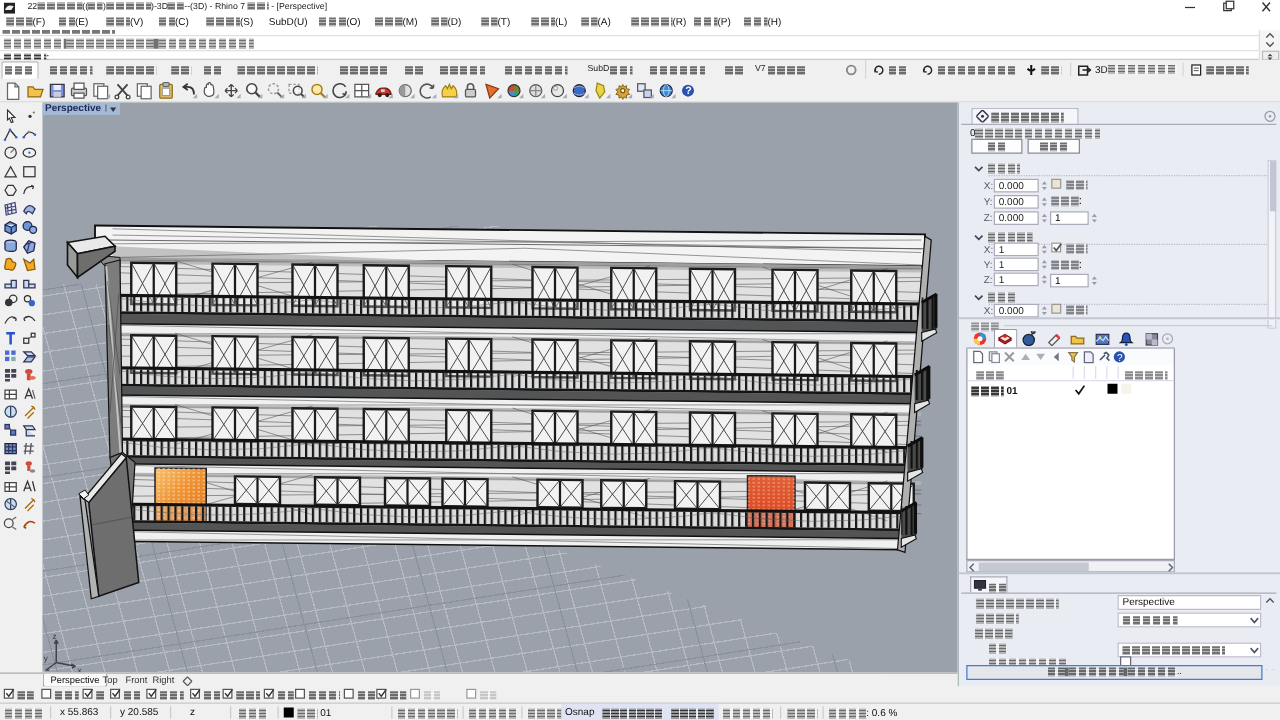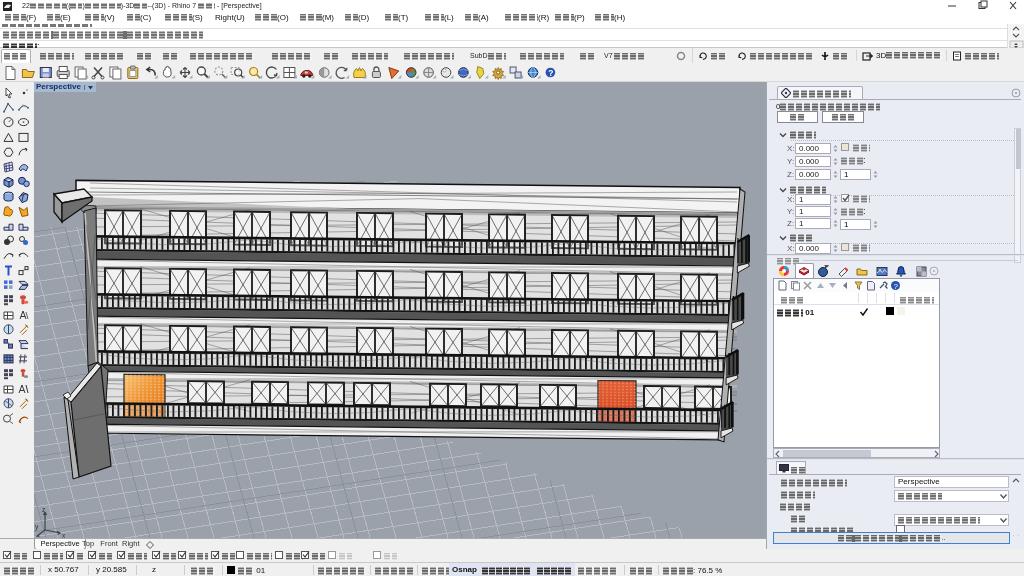--- a/index.html
+++ b/index.html
@@ -20,21 +20,21 @@
         <rect x="41" y="1" width="6" height="6" fill="#fff" stroke="#333" stroke-width="1"></rect>
         <path d="M70 2 L76 9 M76 2 L70 9" stroke="#333" stroke-width="1.1"></path>
       </svg>
 </div>
 <div class="abs" style="left:0;top:12px;width:1024px;height:12px;background:#fff">
 <div class="abs t" style="left:5px;top:2px;font-size:8px"><span style="display:inline-block;width:21px;height:7px;vertical-align:middle;background:repeating-linear-gradient(0deg,rgba(255,255,255,0.5) 0 1px,transparent 1px 2.4px),repeating-linear-gradient(90deg,rgba(25,25,25,0.62) 0 6px,transparent 6px 8px)"></span>(F)</div>
 <div class="abs t" style="left:47px;top:2px;font-size:8px"><span style="display:inline-block;width:13px;height:7px;vertical-align:middle;background:repeating-linear-gradient(0deg,rgba(255,255,255,0.5) 0 1px,transparent 1px 2.4px),repeating-linear-gradient(90deg,rgba(25,25,25,0.62) 0 6px,transparent 6px 8px)"></span>(E)</div>
 <div class="abs t" style="left:85px;top:2px;font-size:8px"><span style="display:inline-block;width:19px;height:7px;vertical-align:middle;background:repeating-linear-gradient(0deg,rgba(255,255,255,0.5) 0 1px,transparent 1px 2.4px),repeating-linear-gradient(90deg,rgba(25,25,25,0.62) 0 6px,transparent 6px 8px)"></span>(V)</div>
 <div class="abs t" style="left:127px;top:2px;font-size:8px"><span style="display:inline-block;width:13px;height:7px;vertical-align:middle;background:repeating-linear-gradient(0deg,rgba(255,255,255,0.5) 0 1px,transparent 1px 2.4px),repeating-linear-gradient(90deg,rgba(25,25,25,0.62) 0 6px,transparent 6px 8px)"></span>(C)</div>
 <div class="abs t" style="left:165px;top:2px;font-size:8px"><span style="display:inline-block;width:27px;height:7px;vertical-align:middle;background:repeating-linear-gradient(0deg,rgba(255,255,255,0.5) 0 1px,transparent 1px 2.4px),repeating-linear-gradient(90deg,rgba(25,25,25,0.62) 0 6px,transparent 6px 8px)"></span>(S)</div>
-<div class="abs t" style="left:215px;top:2px;font-size:8px">Right(U)</div>
+<div class="abs t" style="left:215px;top:2px;font-size:8px">SubD(U)</div>
 <div class="abs t" style="left:255px;top:2px;font-size:8px"><span style="display:inline-block;width:22px;height:7px;vertical-align:middle;background:repeating-linear-gradient(0deg,rgba(255,255,255,0.5) 0 1px,transparent 1px 2.4px),repeating-linear-gradient(90deg,rgba(25,25,25,0.62) 0 6px,transparent 6px 8px)"></span>(O)</div>
 <div class="abs t" style="left:300px;top:2px;font-size:8px"><span style="display:inline-block;width:22px;height:7px;vertical-align:middle;background:repeating-linear-gradient(0deg,rgba(255,255,255,0.5) 0 1px,transparent 1px 2.4px),repeating-linear-gradient(90deg,rgba(25,25,25,0.62) 0 6px,transparent 6px 8px)"></span>(M)</div>
 <div class="abs t" style="left:345px;top:2px;font-size:8px"><span style="display:inline-block;width:13px;height:7px;vertical-align:middle;background:repeating-linear-gradient(0deg,rgba(255,255,255,0.5) 0 1px,transparent 1px 2.4px),repeating-linear-gradient(90deg,rgba(25,25,25,0.62) 0 6px,transparent 6px 8px)"></span>(D)</div>
 <div class="abs t" style="left:385px;top:2px;font-size:8px"><span style="display:inline-block;width:13px;height:7px;vertical-align:middle;background:repeating-linear-gradient(0deg,rgba(255,255,255,0.5) 0 1px,transparent 1px 2.4px),repeating-linear-gradient(90deg,rgba(25,25,25,0.62) 0 6px,transparent 6px 8px)"></span>(T)</div>
 <div class="abs t" style="left:425px;top:2px;font-size:8px"><span style="display:inline-block;width:19px;height:7px;vertical-align:middle;background:repeating-linear-gradient(0deg,rgba(255,255,255,0.5) 0 1px,transparent 1px 2.4px),repeating-linear-gradient(90deg,rgba(25,25,25,0.62) 0 6px,transparent 6px 8px)"></span>(L)</div>
 <div class="abs t" style="left:465px;top:2px;font-size:8px"><span style="display:inline-block;width:13px;height:7px;vertical-align:middle;background:repeating-linear-gradient(0deg,rgba(255,255,255,0.5) 0 1px,transparent 1px 2.4px),repeating-linear-gradient(90deg,rgba(25,25,25,0.62) 0 6px,transparent 6px 8px)"></span>(A)</div>
 <div class="abs t" style="left:505px;top:2px;font-size:8px"><span style="display:inline-block;width:33px;height:7px;vertical-align:middle;background:repeating-linear-gradient(0deg,rgba(255,255,255,0.5) 0 1px,transparent 1px 2.4px),repeating-linear-gradient(90deg,rgba(25,25,25,0.62) 0 6px,transparent 6px 8px)"></span>(R)</div>
 <div class="abs t" style="left:555px;top:2px;font-size:8px"><span style="display:inline-block;width:19px;height:7px;vertical-align:middle;background:repeating-linear-gradient(0deg,rgba(255,255,255,0.5) 0 1px,transparent 1px 2.4px),repeating-linear-gradient(90deg,rgba(25,25,25,0.62) 0 6px,transparent 6px 8px)"></span>(P)</div>
 <div class="abs t" style="left:595px;top:2px;font-size:8px"><span style="display:inline-block;width:19px;height:7px;vertical-align:middle;background:repeating-linear-gradient(0deg,rgba(255,255,255,0.5) 0 1px,transparent 1px 2.4px),repeating-linear-gradient(90deg,rgba(25,25,25,0.62) 0 6px,transparent 6px 8px)"></span>(H)</div>
 </div>
@@ -1143,40 +1143,40 @@
       </svg>
 <div class="abs" style="left:312px;top:3px"><span style="display:inline-block;width:13px;height:7px;vertical-align:middle;background:repeating-linear-gradient(0deg,rgba(255,255,255,0.5) 0 1px,transparent 1px 2.4px),repeating-linear-gradient(90deg,rgba(25,25,25,0.62) 0 6px,transparent 6px 8px)"></span></div>
 <div class="abs" style="left:328px;top:2px;width:8px;height:8px;background:#fff;border:1px solid #999"></div>
 <div class="abs" style="left:339px;top:3px"><span style="display:inline-block;width:13px;height:7px;vertical-align:middle;background:repeating-linear-gradient(0deg,rgba(255,255,255,0.5) 0 1px,transparent 1px 2.4px),repeating-linear-gradient(90deg,rgba(120,120,125,0.35) 0 6px,transparent 6px 8px)"></span></div>
 <div class="abs" style="left:373px;top:2px;width:8px;height:8px;background:#fff;border:1px solid #999"></div>
 <div class="abs" style="left:384px;top:3px"><span style="display:inline-block;width:13px;height:7px;vertical-align:middle;background:repeating-linear-gradient(0deg,rgba(255,255,255,0.5) 0 1px,transparent 1px 2.4px),repeating-linear-gradient(90deg,rgba(120,120,125,0.35) 0 6px,transparent 6px 8px)"></span></div>
 </div>
 <div class="abs" style="left:0;top:562px;width:1024px;height:14px;background:#f0f0f0;border-top:1px solid #c8c8c8">
 <div class="abs" style="left:4px;top:3px"><span style="display:inline-block;width:30px;height:8px;vertical-align:middle;background:repeating-linear-gradient(0deg,rgba(255,255,255,0.5) 0 1px,transparent 1px 2.4px),repeating-linear-gradient(90deg,rgba(25,25,25,0.62) 0 6px,transparent 6px 8px)"></span></div>
 <div class="abs" style="left:40px;top:2px;width:1px;height:10px;background:#ccc"></div>
-<div class="abs t" style="left:48px;top:3px;font-size:8px">x 50.767</div>
+<div class="abs t" style="left:48px;top:3px;font-size:8px">x 55.863</div>
 <div class="abs" style="left:88px;top:2px;width:1px;height:10px;background:#ccc"></div>
 <div class="abs t" style="left:96px;top:3px;font-size:8px">y 20.585</div>
 <div class="abs" style="left:136px;top:2px;width:1px;height:10px;background:#ccc"></div>
 <div class="abs t" style="left:152px;top:3px;font-size:8px">z</div>
 <div class="abs" style="left:184px;top:2px;width:1px;height:10px;background:#ccc"></div>
 <div class="abs" style="left:191px;top:3px"><span style="display:inline-block;width:24px;height:8px;vertical-align:middle;background:repeating-linear-gradient(0deg,rgba(255,255,255,0.5) 0 1px,transparent 1px 2.4px),repeating-linear-gradient(90deg,rgba(25,25,25,0.62) 0 6px,transparent 6px 8px)"></span></div>
 <div class="abs" style="left:222px;top:2px;width:1px;height:10px;background:#ccc"></div>
 <div class="abs" style="left:227px;top:3px;width:8px;height:8px;background:#000"></div>
 <div class="abs" style="left:238px;top:3px"><span style="display:inline-block;width:16px;height:8px;vertical-align:middle;background:repeating-linear-gradient(0deg,rgba(255,255,255,0.5) 0 1px,transparent 1px 2.4px),repeating-linear-gradient(90deg,rgba(25,25,25,0.62) 0 6px,transparent 6px 8px)"></span><span class="t" style="font-size:8px"> 01</span></div>
 <div class="abs" style="left:313px;top:2px;width:1px;height:10px;background:#ccc"></div>
 <div class="abs" style="left:318px;top:3px"><span style="display:inline-block;width:48px;height:8px;vertical-align:middle;background:repeating-linear-gradient(0deg,rgba(255,255,255,0.5) 0 1px,transparent 1px 2.4px),repeating-linear-gradient(90deg,rgba(25,25,25,0.62) 0 6px,transparent 6px 8px)"></span></div>
 <div class="abs" style="left:370px;top:2px;width:1px;height:10px;background:#ccc"></div>
 <div class="abs" style="left:375px;top:3px"><span style="display:inline-block;width:38px;height:8px;vertical-align:middle;background:repeating-linear-gradient(0deg,rgba(255,255,255,0.5) 0 1px,transparent 1px 2.4px),repeating-linear-gradient(90deg,rgba(25,25,25,0.62) 0 6px,transparent 6px 8px)"></span></div>
 <div class="abs" style="left:417px;top:2px;width:1px;height:10px;background:#ccc"></div>
 <div class="abs" style="left:422px;top:3px"><span style="display:inline-block;width:32px;height:8px;vertical-align:middle;background:repeating-linear-gradient(0deg,rgba(255,255,255,0.5) 0 1px,transparent 1px 2.4px),repeating-linear-gradient(90deg,rgba(25,25,25,0.62) 0 6px,transparent 6px 8px)"></span></div>
 <div class="abs" style="left:449px;top:0;width:30px;height:14px;background:#dfe3f2"></div>
-<div class="abs t" style="left:452px;top:3px;font-size:8px;font-weight:bold">Osnap</div>
+<div class="abs t" style="left:452px;top:3px;font-size:8px;font-weight:normal">Osnap</div>
 <div class="abs" style="left:479px;top:0;width:55px;height:14px;background:#dfe3f2"></div>
 <div class="abs" style="left:482px;top:3px"><span style="display:inline-block;width:48px;height:8px;vertical-align:middle;background:repeating-linear-gradient(0deg,rgba(255,255,255,0.5) 0 1px,transparent 1px 2.4px),repeating-linear-gradient(90deg,rgba(5,5,5,0.8) 0 6px,transparent 6px 7px)"></span></div>
 <div class="abs" style="left:534px;top:0;width:41px;height:14px;background:#dfe3f2"></div>
 <div class="abs" style="left:537px;top:3px"><span style="display:inline-block;width:34px;height:8px;vertical-align:middle;background:repeating-linear-gradient(0deg,rgba(255,255,255,0.5) 0 1px,transparent 1px 2.4px),repeating-linear-gradient(90deg,rgba(5,5,5,0.8) 0 6px,transparent 6px 7px)"></span></div>
 <div class="abs" style="left:578px;top:3px"><span style="display:inline-block;width:40px;height:8px;vertical-align:middle;background:repeating-linear-gradient(0deg,rgba(255,255,255,0.5) 0 1px,transparent 1px 2.4px),repeating-linear-gradient(90deg,rgba(25,25,25,0.62) 0 6px,transparent 6px 8px)"></span></div>
 <div class="abs" style="left:624px;top:2px;width:1px;height:10px;background:#ccc"></div>
 <div class="abs" style="left:630px;top:3px"><span style="display:inline-block;width:24px;height:8px;vertical-align:middle;background:repeating-linear-gradient(0deg,rgba(255,255,255,0.5) 0 1px,transparent 1px 2.4px),repeating-linear-gradient(90deg,rgba(25,25,25,0.62) 0 6px,transparent 6px 8px)"></span></div>
 <div class="abs" style="left:658px;top:2px;width:1px;height:10px;background:#ccc"></div>
-<div class="abs" style="left:663px;top:3px"><span style="display:inline-block;width:30px;height:8px;vertical-align:middle;background:repeating-linear-gradient(0deg,rgba(255,255,255,0.5) 0 1px,transparent 1px 2.4px),repeating-linear-gradient(90deg,rgba(25,25,25,0.62) 0 6px,transparent 6px 8px)"></span><span class="t" style="font-size:8px">: 76.5 %</span></div>
+<div class="abs" style="left:663px;top:3px"><span style="display:inline-block;width:30px;height:8px;vertical-align:middle;background:repeating-linear-gradient(0deg,rgba(255,255,255,0.5) 0 1px,transparent 1px 2.4px),repeating-linear-gradient(90deg,rgba(25,25,25,0.62) 0 6px,transparent 6px 8px)"></span><span class="t" style="font-size:8px">: 0.6 %</span></div>
 </div>
 </div>
 </body></html>

